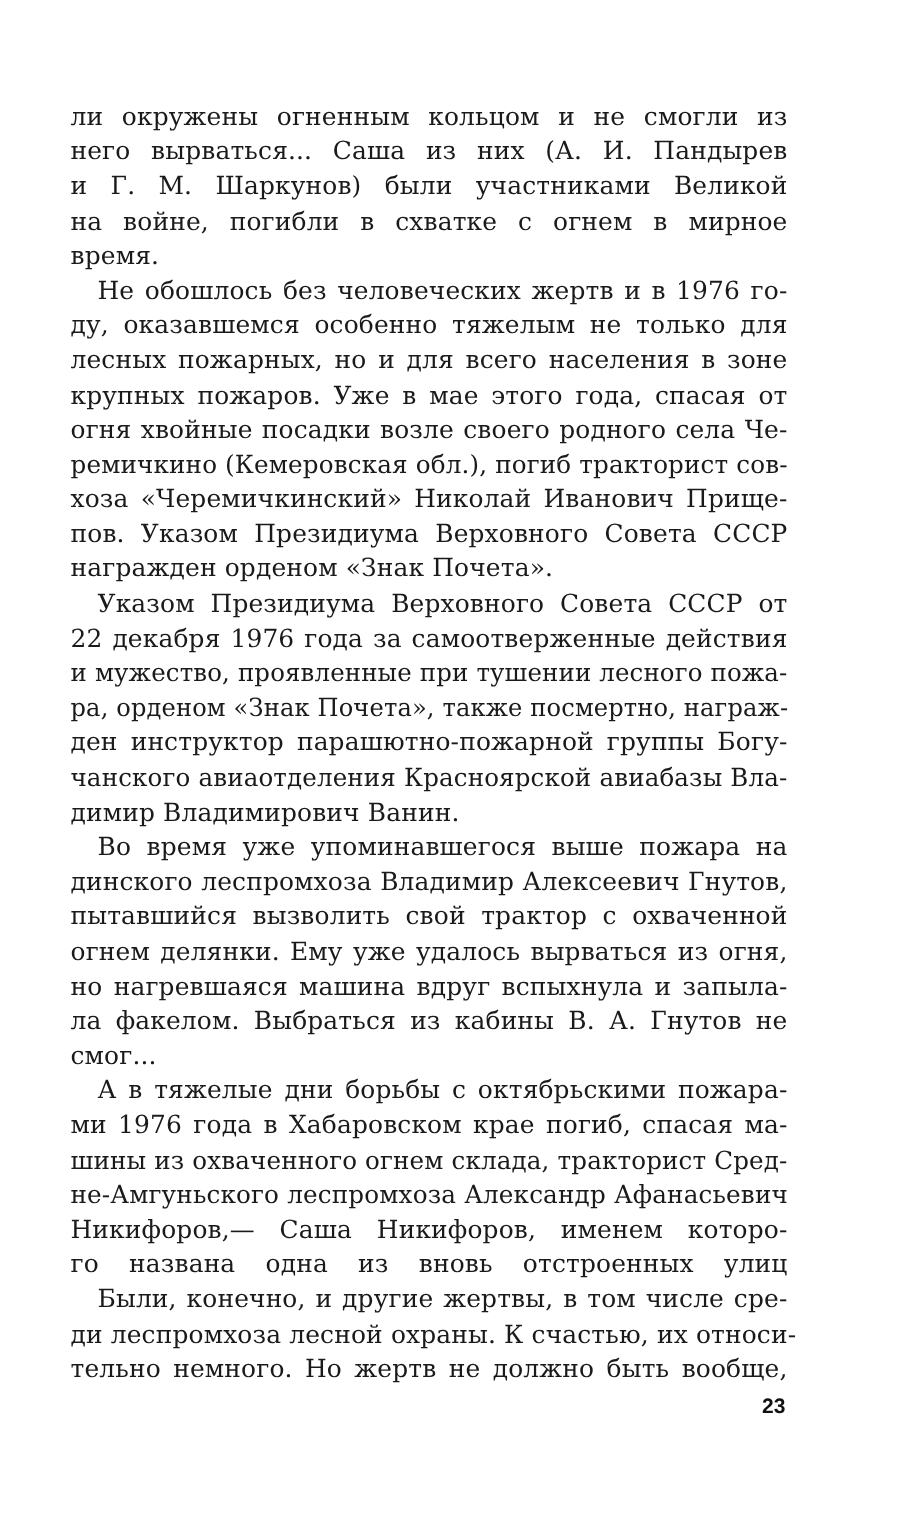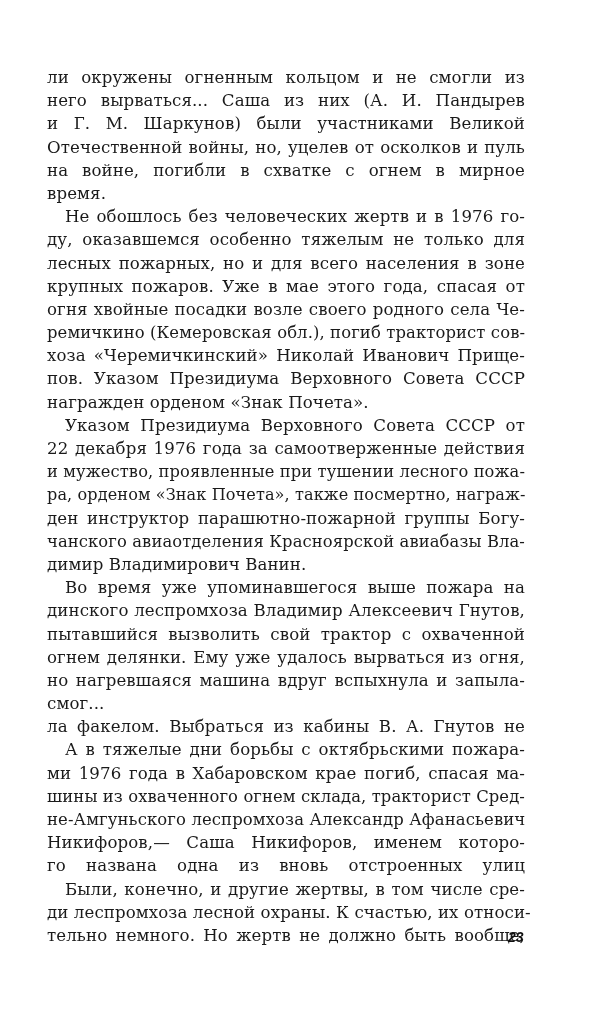--- a/index.html
+++ b/index.html
@@ -39,33 +39,31 @@
     padding-left: 18px;
   }
   .page-number {
     position: absolute;
     left: 508px;
     top: 929px;
     font-family: "Liberation Sans", "DejaVu Sans", sans-serif;
     font-weight: bold;
     font-size: 14px;
     color: #111;
-    font-style: italic;
   }
 </style>
 </head>
 <body>
 
 <div class="page">
 
   <div class="paragraph">
     <span class="line">ли окружены огненным кольцом и не смогли из</span>
     <span class="line">него вырваться... Саша из них (А. И. Пандырев</span>
     <span class="line">и Г. М. Шаркунов) были участниками Великой</span>
-    <span class="line">Отечественной войны, но, уцелев от осколков и пуль</span>
     <span class="line">на войне, погибли в схватке с огнем в мирное</span>
     <span class="line last">время.</span>
   </div>
 
   <div class="paragraph">
     <span class="line indent">Не обошлось без человеческих жертв и в 1976 го-</span>
     <span class="line">ду, оказавшемся особенно тяжелым не только для</span>
     <span class="line">лесных пожарных, но и для всего населения в зоне</span>
     <span class="line">крупных пожаров. Уже в мае этого года, спасая от</span>
     <span class="line">огня хвойные посадки возле своего родного села Че-</span>
@@ -84,22 +82,22 @@
     <span class="line" style="transform: scaleX(0.985567); width: 485px;">чанского авиаотделения Красноярской авиабазы Вла-</span>
     <span class="line last">димир Владимирович Ванин.</span>
   </div>
 
   <div class="paragraph">
     <span class="line indent">Во время уже упоминавшегося выше пожара на</span>
     <span class="line">динского леспромхоза Владимир Алексеевич Гнутов,</span>
     <span class="line">пытавшийся вызволить свой трактор с охваченной</span>
     <span class="line">огнем делянки. Ему уже удалось вырваться из огня,</span>
     <span class="line">но нагревшаяся машина вдруг вспыхнула и запыла-</span>
+    <span class="line">ла факелом. Выбраться из кабины В. А. Гнутов не</span>
     <span class="line last">смог...</span>
-    <span class="line">ла факелом. Выбраться из кабины В. А. Гнутов не</span>
   </div>
 
   <div class="paragraph">
     <span class="line indent">А в тяжелые дни борьбы с октябрьскими пожара-</span>
     <span class="line">ми 1976 года в Хабаровском крае погиб, спасая ма-</span>
     <span class="line" style="transform: scaleX(0.987603); width: 484px;">шины из охваченного огнем склада, тракторист Сред-</span>
     <span class="line" style="transform: scaleX(0.991701); width: 482px;">не-Амгуньского леспромхоза Александр Афанасьевич</span>
     <span class="line">Никифоров,— Саша Никифоров, именем которо-</span>
     <span class="line">го названа одна из вновь отстроенных улиц</span>
   </div>

